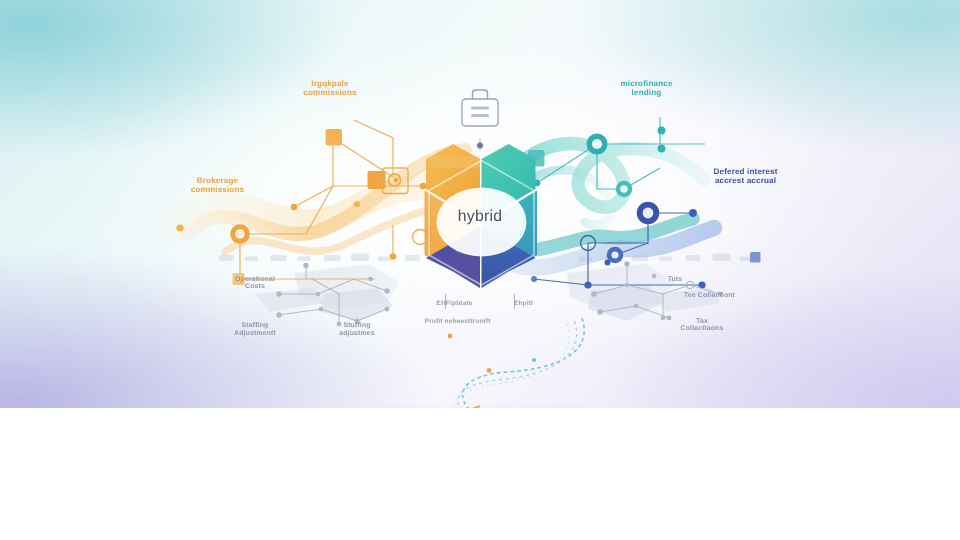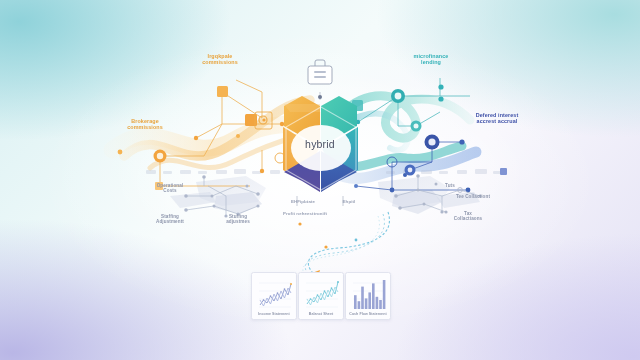--- a/index.html
+++ b/index.html
@@ -1,17 +1,17 @@
 <!DOCTYPE html>
 <html><head>
 <meta charset="utf-8">
 <style>
   html,body{margin:0;padding:0;background:#fff;}
   body{font-family:"Liberation Sans",sans-serif;}
-  #stage{position:relative;width:640px;height:360px;overflow:hidden;}
+  #stage{position:relative;width:640px;height:272px;overflow:hidden;}
   #bg{position:absolute;inset:0;
       background:
         radial-gradient(ellipse 60% 55% at 96% 4%, #a8dde0 0%, rgba(168,221,224,0) 62%),
         radial-gradient(ellipse 55% 55% at 3% 6%, #8fd2da 0%, rgba(143,210,218,0) 60%),
         radial-gradient(ellipse 70% 60% at 2% 98%, #b9b6e6 0%, rgba(185,182,230,0) 62%),
         radial-gradient(ellipse 60% 55% at 99% 99%, #cfcaf0 0%, rgba(207,202,240,0) 62%),
         radial-gradient(ellipse 45% 40% at 50% 48%, #ffffff 0%, rgba(255,255,255,0) 72%),
         linear-gradient(135deg,#d9f0f2 0%,#f4fbfb 40%,#f7f6fc 62%,#e2e0f4 100%);}
   #vig{position:absolute;inset:0;background:radial-gradient(ellipse 58% 55% at 50% 50%, rgba(255,255,255,.85) 0%, rgba(255,255,255,.35) 45%, rgba(255,255,255,0) 75%);}
   svg{position:absolute;left:0;top:0;}

